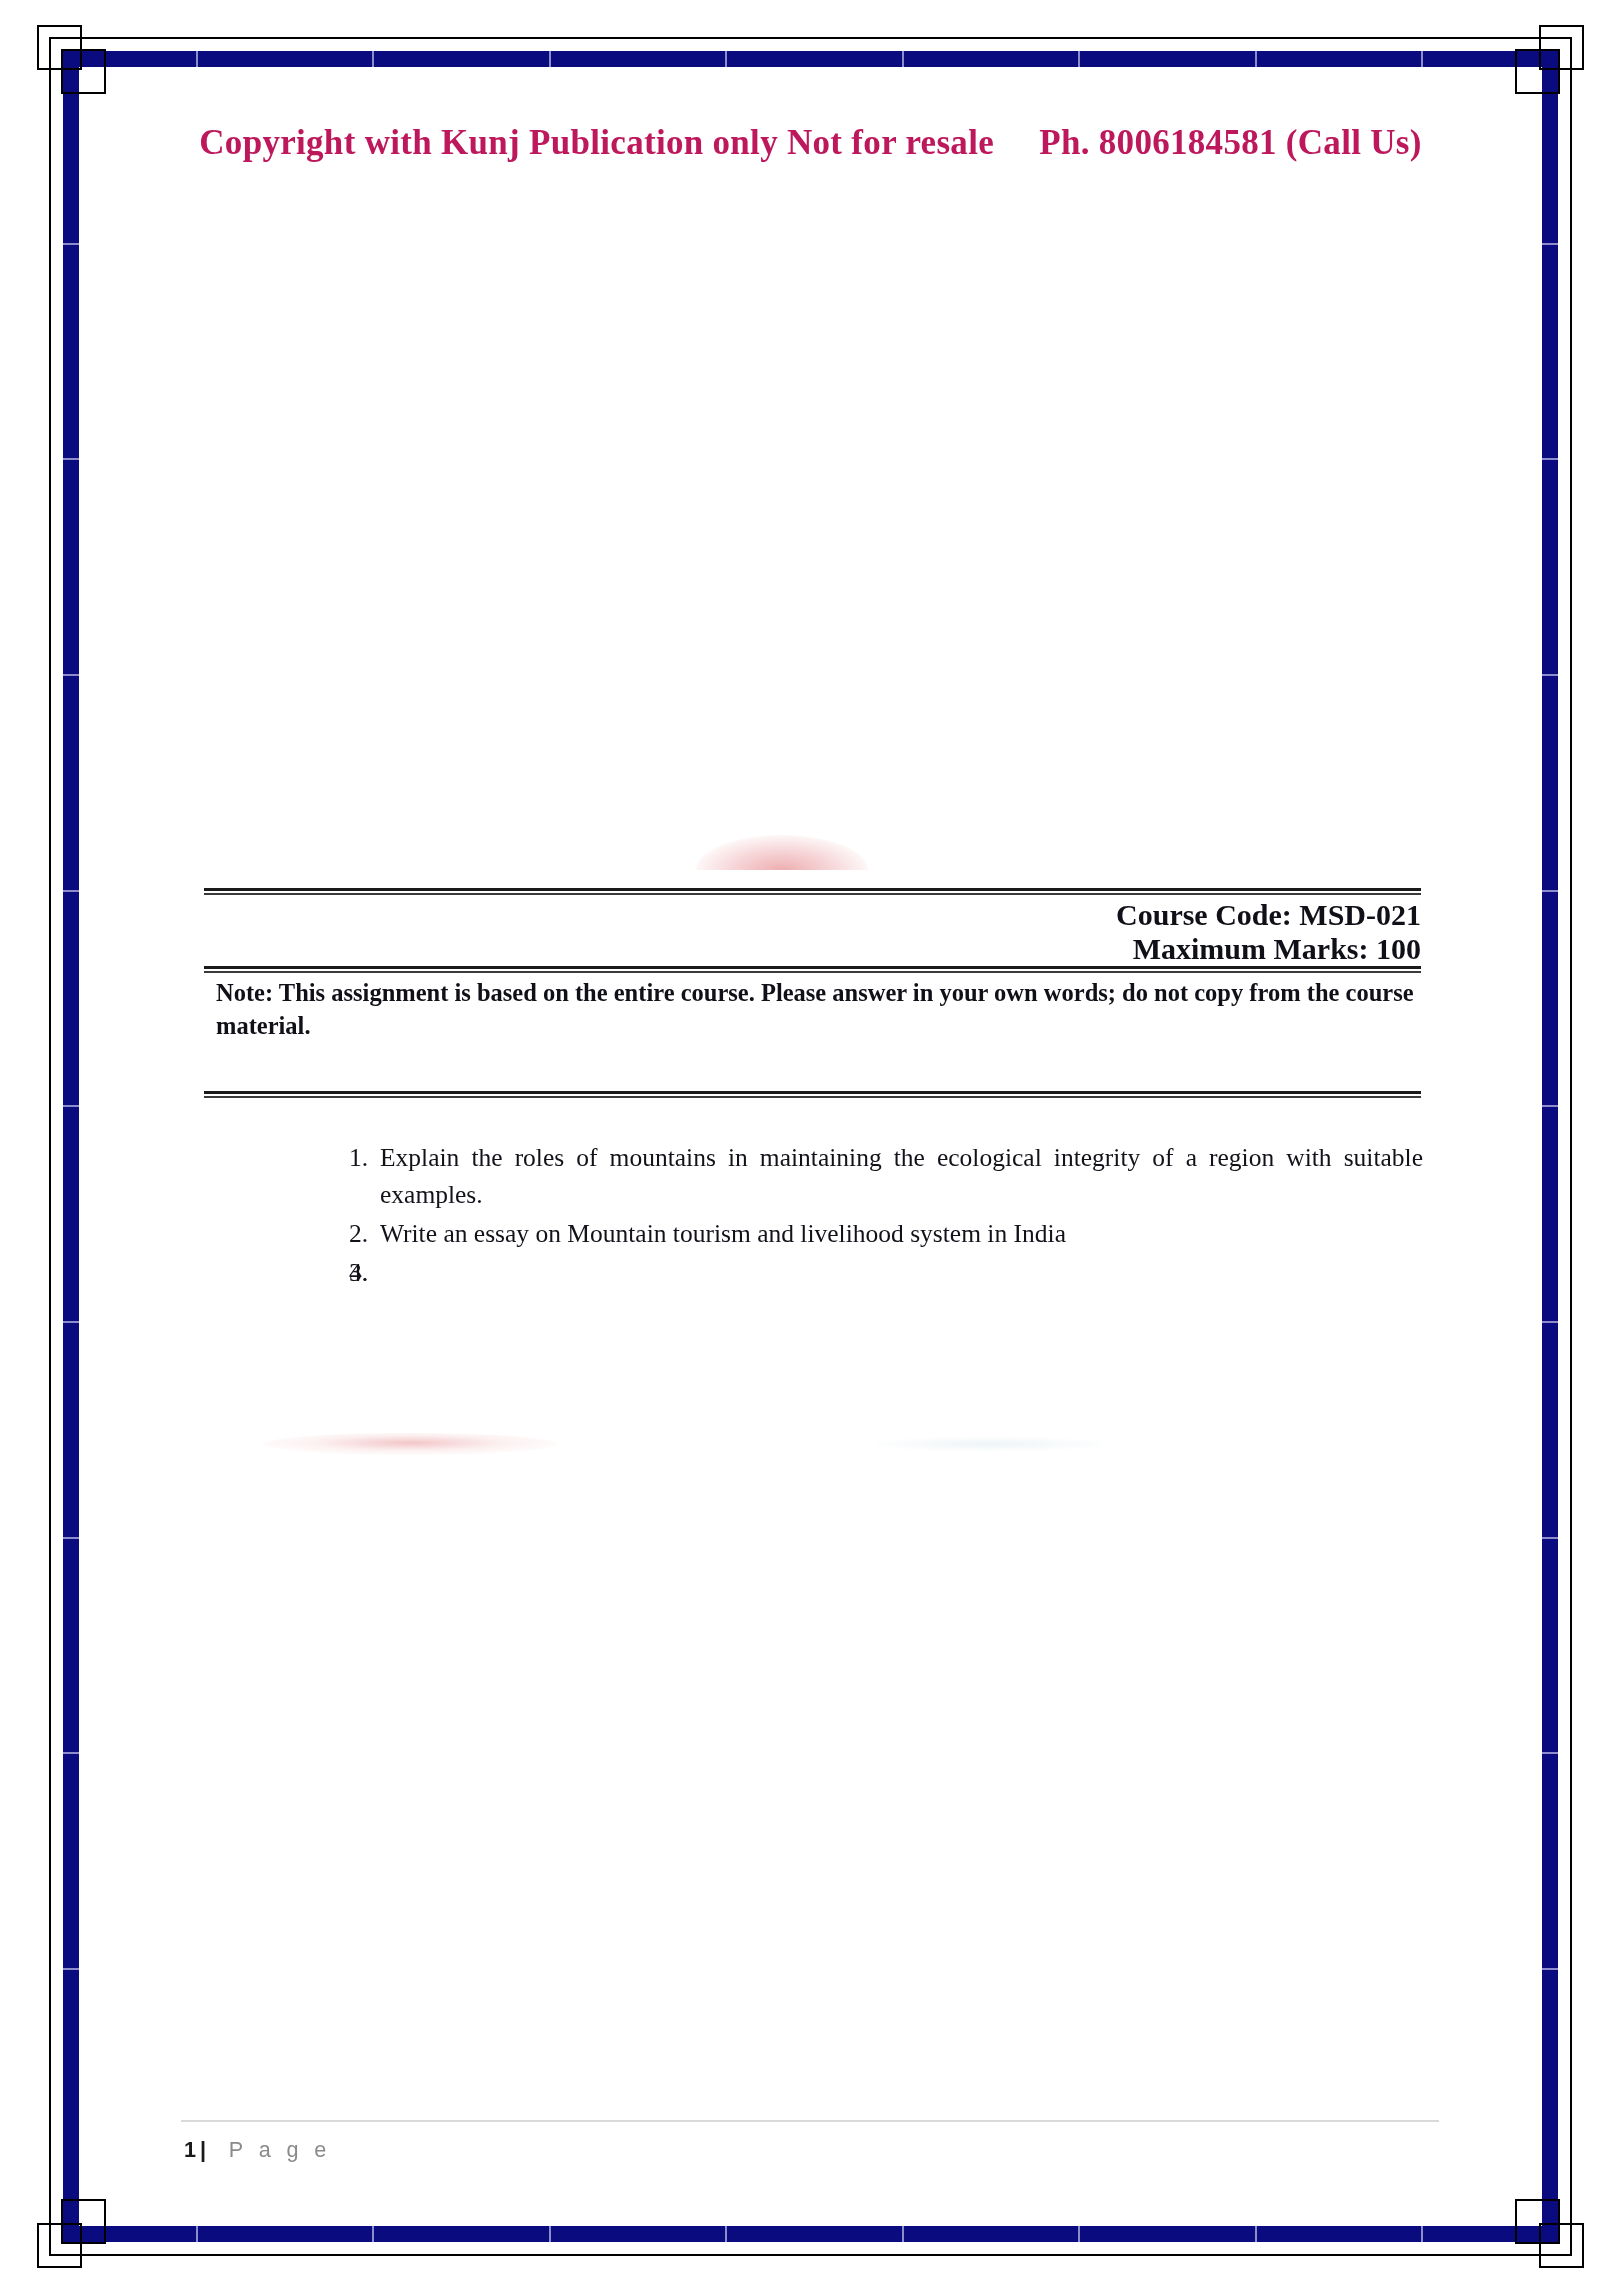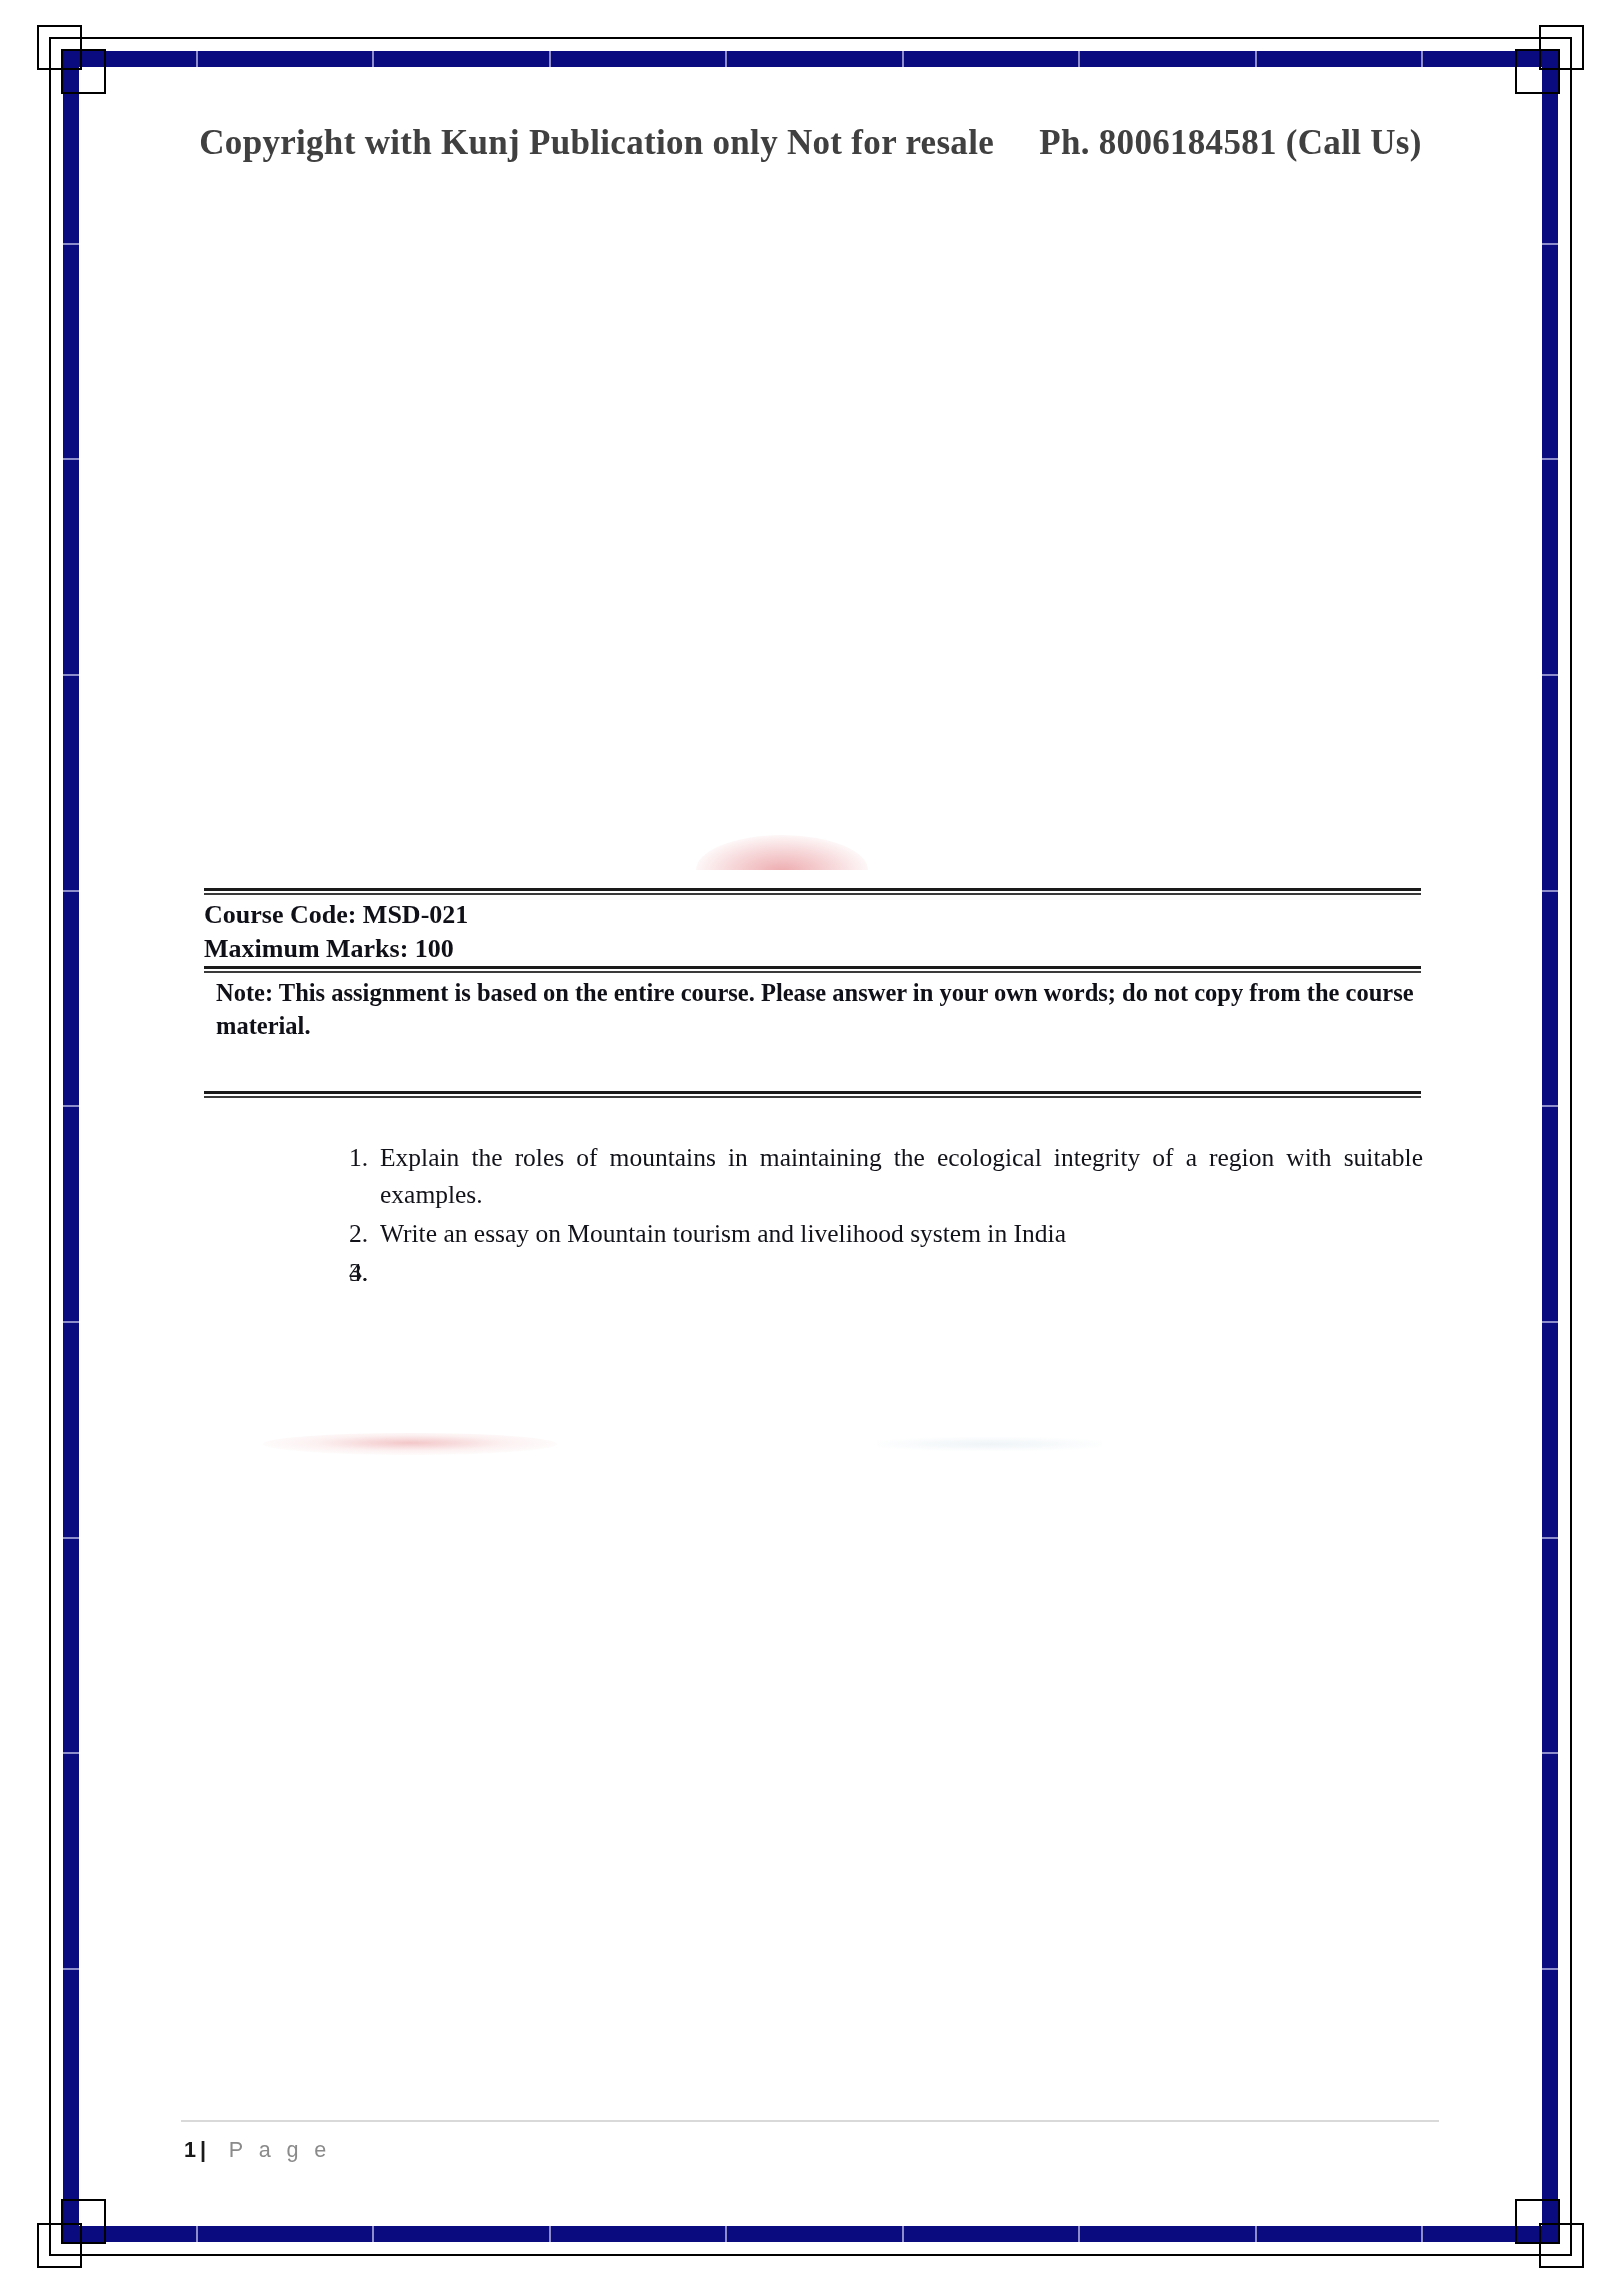--- a/index.html
+++ b/index.html
@@ -70,21 +70,21 @@
     width: 1621px;
     height: 2293px;
   }
 
   .watermark-header {
     position: absolute;
     left: 0;
     top: 123px;
     width: 1621px;
     text-align: center;
-    color: #404040;
+    color: #be185d;
     font-family: "Liberation Serif", serif;
     font-weight: bold;
     font-size: 35px;
     letter-spacing: 0.3px;
     white-space: pre;
   }
 
   
   .hill-smudge {
     position: absolute;
@@ -139,23 +139,24 @@
   .rule-meta-hair   { top: 971px;  height: 1.5px; background:#3a3a3a; }
 
   .rule-note-below  { top: 1091px; height: 2.9px; }
   .rule-note-hair   { top: 1096px; height: 1.5px; background:#3a3a3a; }
 
   .meta-block {
     position: absolute;
     left: 204px;
     top: 898px;
     width: 1217px;
-    font-family: "Liberation Serif", serif;
-    font-weight: bold;
-    font-size: 26px;
+    text-align: right;
+    font-family: "Liberation Serif", serif;
+    font-weight: bold;
+    font-size: 30px;
     color: #101018;
     line-height: 34px;
   }
 
   .note-block {
     position: absolute;
     left: 216px;
     top: 976px;
     width: 1215px;
     font-family: "Liberation Serif", serif;

